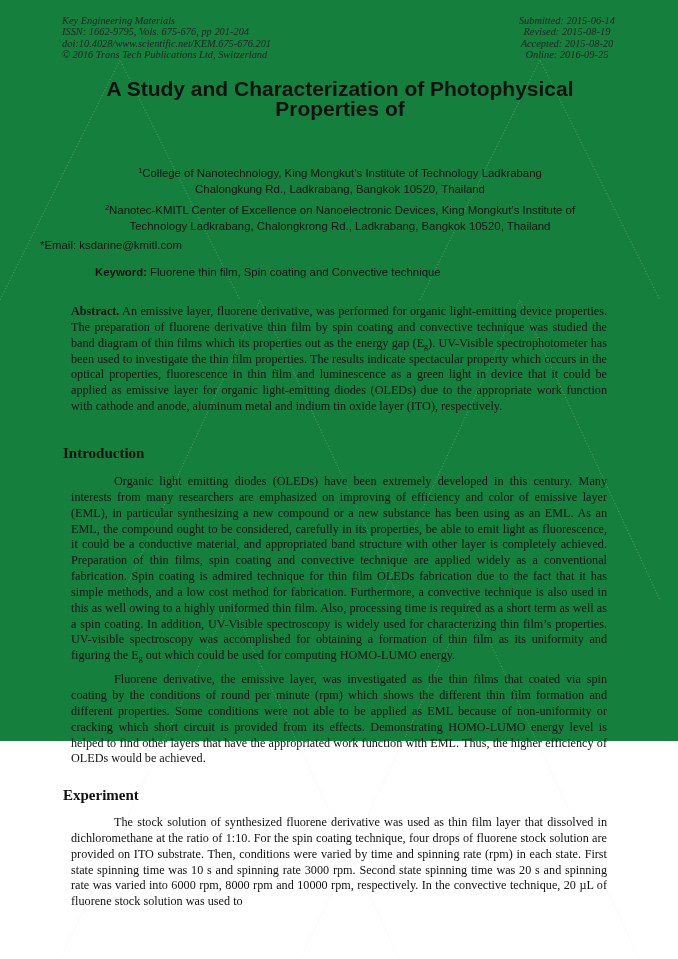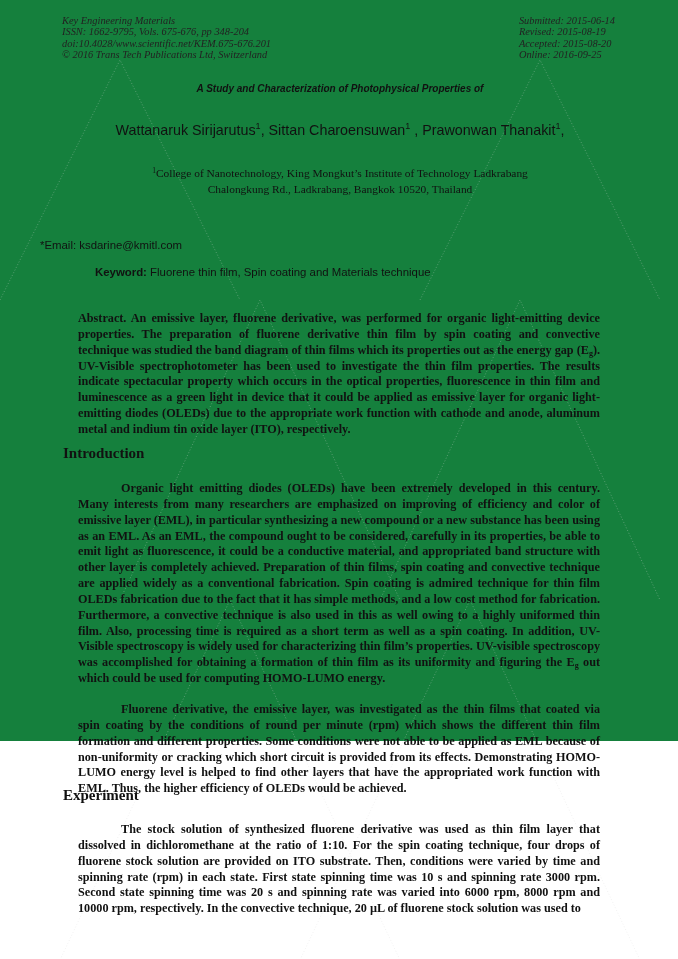--- a/index.html
+++ b/index.html
@@ -1,33 +1,33 @@
 <!DOCTYPE html>
 <html><head>
   <meta charset="utf-8">
   <style>
     html, body { margin: 0; padding: 0; background: #ffffff; }
     body { width: 678px; height: 959px; position: relative; overflow: hidden; color: #111; }
     .page { position: absolute; left: 0; top: 0; width: 678px; height: 741px; background: #15803d; }
     .watermark { position: absolute; inset: 0; pointer-events: none; opacity: 0.35; }
     .hdr { position: absolute; top: 15px; font-family: "Liberation Serif", serif; font-style: italic; font-size: 10.4px; line-height: 11.3px; color: #222; }
     .hdr-left { left: 62px; }
-    .hdr-right { right: 63px; text-align: left; font-family: Liberation Serif, serif; }
-    .title { position: absolute; left: 60px; width: 560px; top: 79px; text-align: center; font-family: "Liberation Sans", sans-serif; font-weight: bold; font-size: 10px; line-height: 20px; color: #111; font-style: italic; }
+    .hdr-right { right: 63px; text-align: center; font-family: Liberation Serif, serif; }
+    .title { position: absolute; left: 60px; width: 560px; top: 79px; text-align: center; font-family: "Liberation Sans", sans-serif; font-weight: bold; font-size: 21px; line-height: 20px; color: #111; }
     .authors { position: absolute; left: 40px; width: 600px; top: 121px; text-align: center; font-family: "Liberation Sans", sans-serif; font-size: 14.3px; line-height: 19px; color: #111; }
     .authors sup { font-size: 9px; vertical-align: 6px; line-height: 0; }
-    .affil { position: absolute; left: 40px; width: 600px; text-align: center; font-family: Liberation Serif, serif; font-size: 11.4px; line-height: 15.5px; color: #111; }
+    .affil { position: absolute; left: 40px; width: 600px; text-align: center; font-family: Liberation Sans, sans-serif; font-size: 11.4px; line-height: 15.5px; color: #111; }
     .affil sup { font-size: 7.5px; vertical-align: 4px; line-height: 0; }
     .affil1 { top: 166px; }
     .affil2 { top: 203px; }
     .email { position: absolute; left: 40px; width: 600px; top: 239px; text-align: left; font-family: "Liberation Sans", sans-serif; font-size: 11.4px; color: #111; }
     .keyword { position: absolute; left: 63px; top: 266px; font-family: "Liberation Sans", sans-serif; font-size: 11.4px; color: #111; }
     .keyword b { font-weight: bold; margin-left: 32px; }
     .body-text { position: absolute; left: 63px; width: 552px; font-family: "Liberation Serif", serif; font-size: 12.2px; line-height: 15.85px; text-align: justify; color: #111; }
-    .body-text p { margin: 15px; font-weight: bold; }
+    .body-text p { margin: 8px; }
     .indent { text-indent: 43px; }
     .abstract { top: 296px; }
     .sec-head { position: absolute; left: 63px; font-family: "Liberation Serif", serif; font-weight: bold; font-size: 15px; color: #111; }
     .intro-head { top: 445px; }
     .intro { top: 466px; }
     .exp-head { top: 787px; }
     .exp { top: 807px; }
     sub { font-size: 8px; vertical-align: -2px; line-height: 0; }
   </style>
 </head>
@@ -41,49 +41,52 @@
       <path d="M300 960 L470 600 L640 960"></path>
       <path d="M120 600 L260 300 L400 600"></path>
       <path d="M380 600 L520 300 L660 600"></path>
       <path d="M0 300 L120 60 L240 300"></path>
       <path d="M420 300 L540 60 L660 300"></path>
     </g>
   </svg>
 
   <div class="hdr hdr-left">
     <div>Key Engineering Materials</div>
-    <div>ISSN: 1662-9795, Vols. 675-676, pp 348-204</div>
+    <div>ISSN: 1662-9795, Vols. 675-676, pp 201-204</div>
     <div>doi:10.4028/www.scientific.net/KEM.675-676.201</div>
     <div>© 2016 Trans Tech Publications Ltd, Switzerland</div>
   </div>
 
   <div class="hdr hdr-right">
     <div>Submitted: 2015-06-14</div>
     <div>Revised: 2015-08-19</div>
     <div>Accepted: 2015-08-20</div>
     <div>Online: 2016-09-25</div>
   </div>
 
   <div class="title">
     <div>A Study and Characterization of Photophysical Properties of</div>
   </div>
 
   <div class="authors">
-    <div><span>Wattanaruk Sirijarutus</span><sup>1</sup><span>, </span><span>Sittan Charoensuwan</span><sup>1</sup><span> , </span><span>Prawonwan Thanakit</span><sup>1</sup><span>,</span></div>
   </div>
 
   <div class="affil affil1">
     <div><sup>1</sup><span>College of Nanotechnology, King Mongkut’s Institute of Technology Ladkrabang</span></div>
     <div>Chalongkung Rd., Ladkrabang, Bangkok 10520, Thailand</div>
   </div>
 
+  <div class="affil affil2">
+    <div><sup>2</sup><span>Nanotec-KMITL Center of Excellence on Nanoelectronic Devices, King Mongkut’s Institute of</span></div>
+    <div>Technology Ladkrabang, Chalongkrong Rd., Ladkrabang, Bangkok 10520, Thailand</div>
+  </div>
 
   <div class="email">*Email: ksdarine@kmitl.com</div>
 
-  <div class="keyword"><b>Keyword:</b><span> Fluorene thin film, Spin coating and Materials technique</span></div>
+  <div class="keyword"><b>Keyword:</b><span> Fluorene thin film, Spin coating and Convective technique</span></div>
 
   <div class="body-text abstract">
     <p><b>Abstract.</b><span> An emissive layer, fluorene derivative, was performed for organic light-emitting device properties. The preparation of fluorene derivative thin film by spin coating and convective technique was studied the band diagram of thin films which its properties out as the energy gap (E</span><sub>g</sub><span>). UV-Visible spectrophotometer has been used to investigate the thin film properties. The results indicate spectacular property which occurs in the optical properties, fluorescence in thin film and luminescence as a green light in device that it could be applied as emissive layer for organic light-emitting diodes (OLEDs) due to the appropriate work function with cathode and anode, aluminum metal and indium tin oxide layer (ITO), respectively.</span></p>
   </div>
 
   <div class="sec-head intro-head">Introduction</div>
 
   <div class="body-text intro">
     <p class="indent"><span>Organic light emitting diodes (OLEDs) have been extremely developed in this century. Many interests from many researchers are emphasized on improving of efficiency and color of emissive layer (EML), in particular synthesizing a new compound or a new substance has been using as an EML. As an EML, the compound ought to be considered, carefully in its properties, be able to emit light as fluorescence, it could be a conductive material, and appropriated band structure with other layer is completely achieved.  Preparation of thin films, spin coating and convective technique are applied widely as a conventional fabrication. Spin coating is admired technique for thin film OLEDs fabrication due to the fact that it has simple methods, and a low cost method for fabrication. Furthermore, a convective technique is also used in this as well owing to a highly uniformed thin film. Also, processing time is required as a short term as well as a spin coating. In addition, UV-Visible spectroscopy is widely used for characterizing thin film’s properties. UV-visible spectroscopy was accomplished for obtaining a formation of thin film as its uniformity and figuring the E</span><sub>g</sub><span> out which could be used for computing HOMO-LUMO energy.</span></p>
     <p class="indent">Fluorene derivative, the emissive layer, was investigated as the thin films that coated via spin coating by the conditions of round per minute (rpm) which shows the different thin film formation and different properties. Some conditions were not able to be applied as EML because of non-uniformity or cracking which short circuit is provided from its effects. Demonstrating HOMO-LUMO energy level is helped to find other layers that have the appropriated work function with EML. Thus, the higher efficiency of OLEDs would be achieved.</p>

